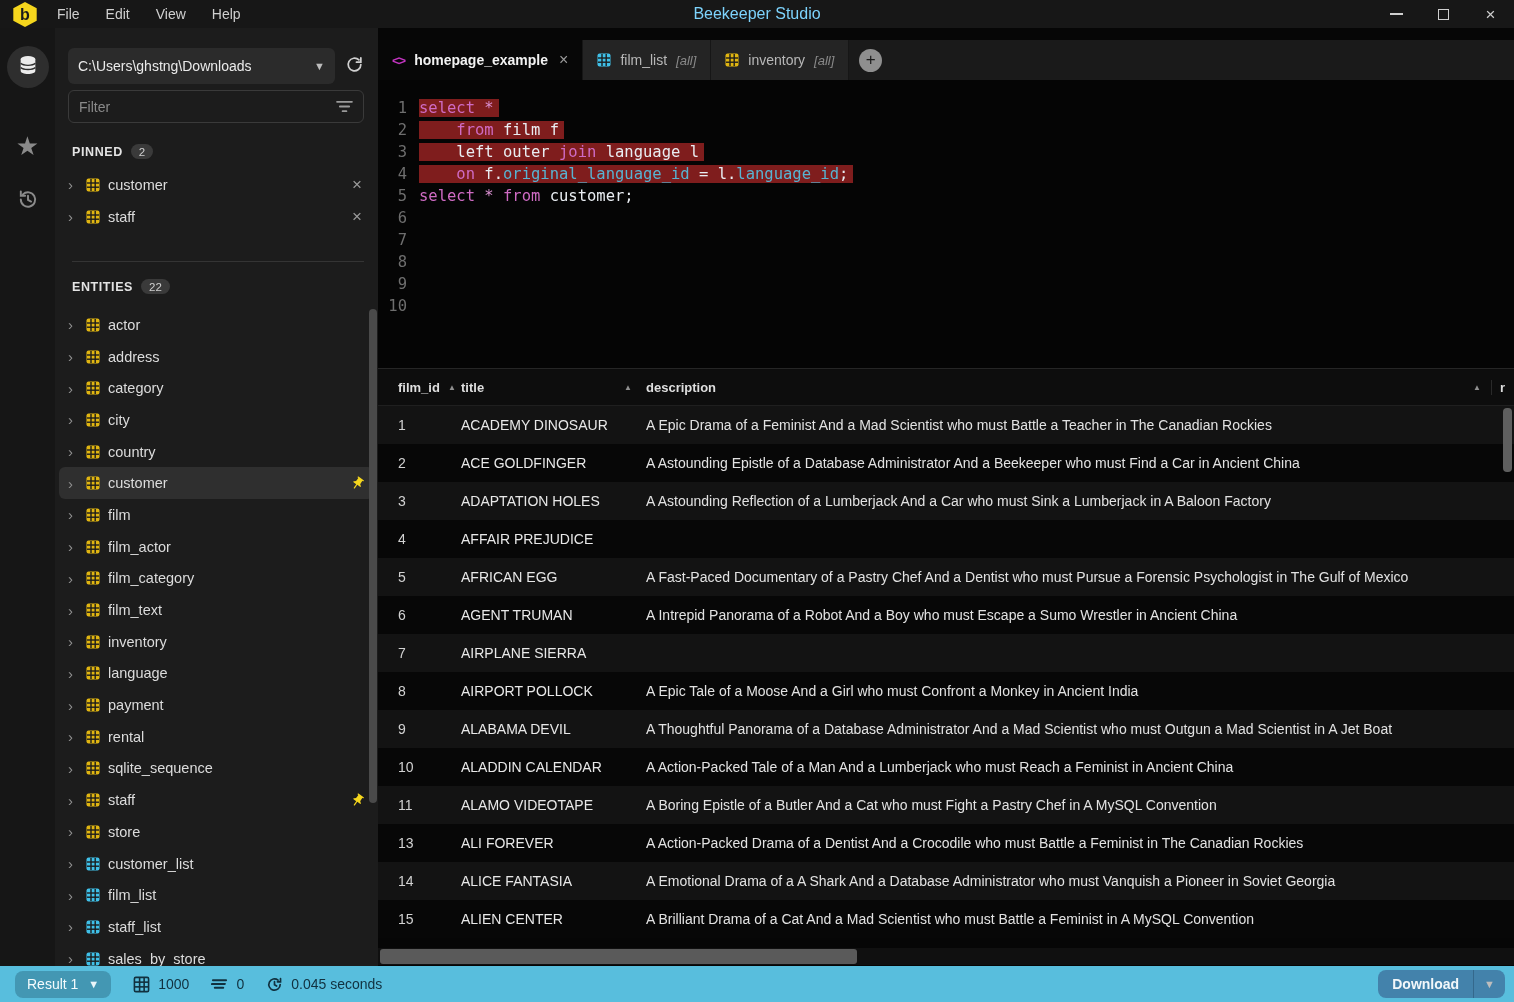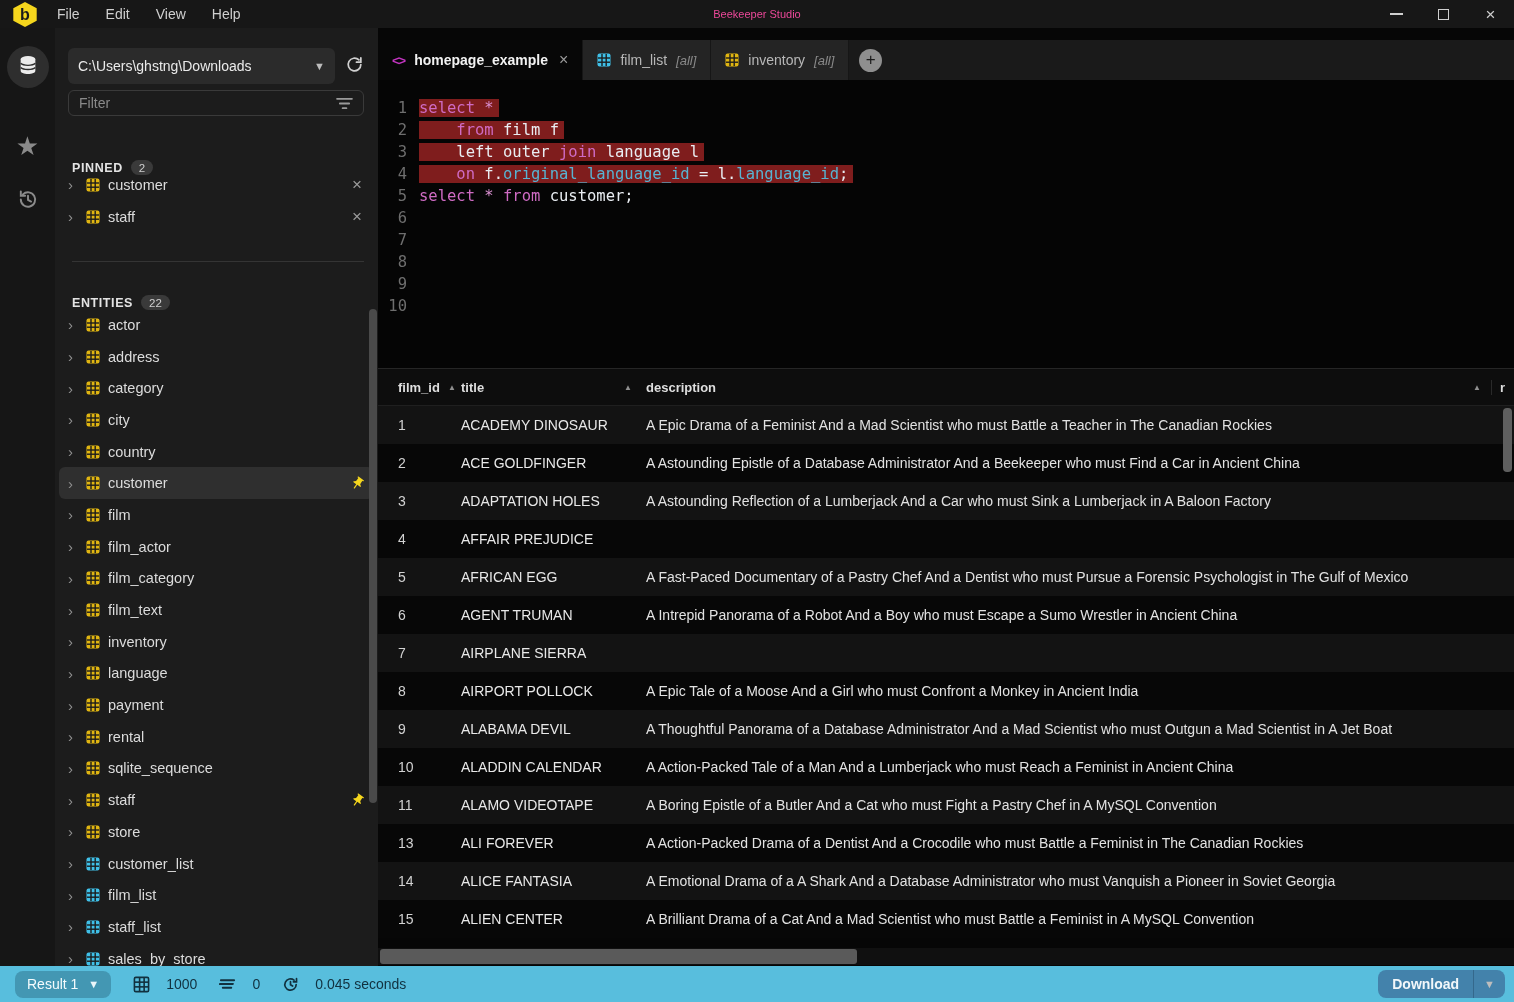--- a/index.html
+++ b/index.html
@@ -9,21 +9,21 @@
 
   
   #titlebar { position:absolute; top:0; left:0; width:1514px; height:28px;
     background:#171717; display:flex; align-items:center; }
   #logo { position:absolute; left:12px; top:2px; width:26px; height:25px;
     background:#f5d61d; clip-path:polygon(50% 0,95% 25%,95% 75%,50% 100%,5% 75%,5% 25%);
     display:flex; align-items:center; justify-content:center;
     color:#1a1a1a; font-weight:bold; font-size:16px; }
   #menus { display:flex; gap:26px; padding-left:57px; }
   .menu-item { color:#cfcfcf; font-size:14px; cursor:default; }
-  #win-title { position:absolute; left:0; right:0; text-align:center; color:#ec4899; font-size:11px; pointer-events:none; }
+  #win-title { position:absolute; left:0; right:0; text-align:center; color:#7dd3fc; font-size:16px; pointer-events:none; }
   #win-controls { position:absolute; right:0; top:0; height:28px; display:flex; }
   .win-btn { width:47px; height:28px; display:flex; align-items:center; justify-content:center; color:#cfcfcf; }
   .min-glyph { width:13px; height:2px; background:#cfcfcf; }
   .max-glyph { width:11px; height:11px; border:1.5px solid #cfcfcf; }
   .close-glyph { font-size:17px; line-height:1; }
 
   
   #rail { position:absolute; top:28px; left:0; width:55px; height:938px; background:#161616; }
   .rail-icon { position:absolute; left:50%; transform:translateX(-50%); }
   #db-circle { top:18px; width:42px; height:42px; border-radius:50%; background:#2e2e2e;
@@ -32,28 +32,28 @@
   #history-icon { top:160px; color:#8a8a8a; }
 
   
   #sidebar { position:absolute; top:28px; left:55px; width:323px; height:938px; background:#1c1c1c; overflow:hidden; }
   #conn-row { position:absolute; top:20px; left:13px; right:14px; height:36px; display:flex; align-items:center; gap:10px; }
   #conn-select { flex:1; height:36px; background:#2b2b2b; border-radius:6px; display:flex; align-items:center;
     padding:0 10px; color:#eaeaea; font-size:14px; gap:20px; }
   #conn-select .conn-text { flex:1; white-space:nowrap; overflow:hidden; }
   .caret { color:#bdbdbd; font-size:11px; }
   #refresh-btn { color:#d0d0d0; display:flex; }
-  #filter-row { position:absolute; top:62px; left:13px; right:14px; height:26px;
+  #filter-row { position:absolute; top:62px; left:13px; right:14px; height:33px;
     border:1px solid #3a3a3a; border-radius:6px; display:flex; align-items:center; padding:0 10px; }
   #filter-input { flex:1; background:transparent; border:none; outline:none; color:#c5c5c5; font-size:14px;
     font-family:"Liberation Sans", sans-serif; }
   #filter-input::placeholder { color:#8a8a8a; }
   #filter-funnel { color:#9a9a9a; display:flex; }
 
-  .section-header { position:absolute; left:17px; display:flex; align-items:center; gap:8px;margin-top:16px; }
+  .section-header { position:absolute; left:17px; display:flex; align-items:center; gap:8px; }
   .section-label { color:#e3e3e3; font-size:12.5px; font-weight:bold; letter-spacing:.6px; }
   .badge { background:#3a3a3a; color:#cfcfcf; font-size:11.5px; border-radius:9px; padding:1.5px 8px; }
   #pinned-header { top:116px; }
   #pinned-list { position:absolute; top:141px; left:4px; right:4px; }
   #sidebar-divider { position:absolute; top:233px; left:17px; right:14px; height:1px; background:#343434; }
   #entities-header { top:251px; }
   #entity-list { position:absolute; top:281px; left:4px; right:4px; }
 
   .tree-row { height:31.7px; display:flex; align-items:center; gap:8px; padding:0 9px; border-radius:6px; position:relative; }
   .tree-row.selected { background:#2f2f2f; }
@@ -119,21 +119,21 @@
   
   #statusbar { position:absolute; left:0; top:966px; width:1514px; height:36px; background:#58bedd; display:flex; }
   #status-left { width:378px; background:#68c7e3; display:flex; align-items:center; padding:0 20px 0 16px; gap:13px; }
   #check-circle { width:23px; height:23px; border-radius:50%; background:#0c0c0c; display:flex; align-items:center; justify-content:center; }
   #conn-name { color:#0e2b38; font-size:14px; font-weight:bold; flex:1; }
   #dialect { color:#2f6e86; font-size:13.5px; }
   #status-center { flex:1; display:flex; align-items:center; gap:22px; padding-left:15px; }
   #result-pill { background:#4397b3; border-radius:8px; height:27px; display:flex; align-items:center; gap:10px;
     padding:0 12px; color:#f4fbfd; font-size:14px; }
   #result-pill .caret { color:#eaf6fa; }
-  .status-metric { display:flex; align-items:center; gap:16px; color:#11313f; font-size:14px; }
+  .status-metric { display:flex; align-items:center; gap:8px; color:#11313f; font-size:14px; }
   .status-metric svg { display:block; }
   #status-right { display:flex; align-items:center; padding-right:9px;border-radius:18px; }
   #download-btn { background:#4382ab; border-radius:8px; height:28px; display:flex; align-items:center; color:#f2f7fa;
     font-size:14px; font-weight:bold; }
   #download-main { padding:0 14px; }
   #download-caret { border-left:1px solid #34688c; padding:0 10px; font-size:11px; height:100%; display:flex; align-items:center; }
 </style>
 </head>
 <body>
 

